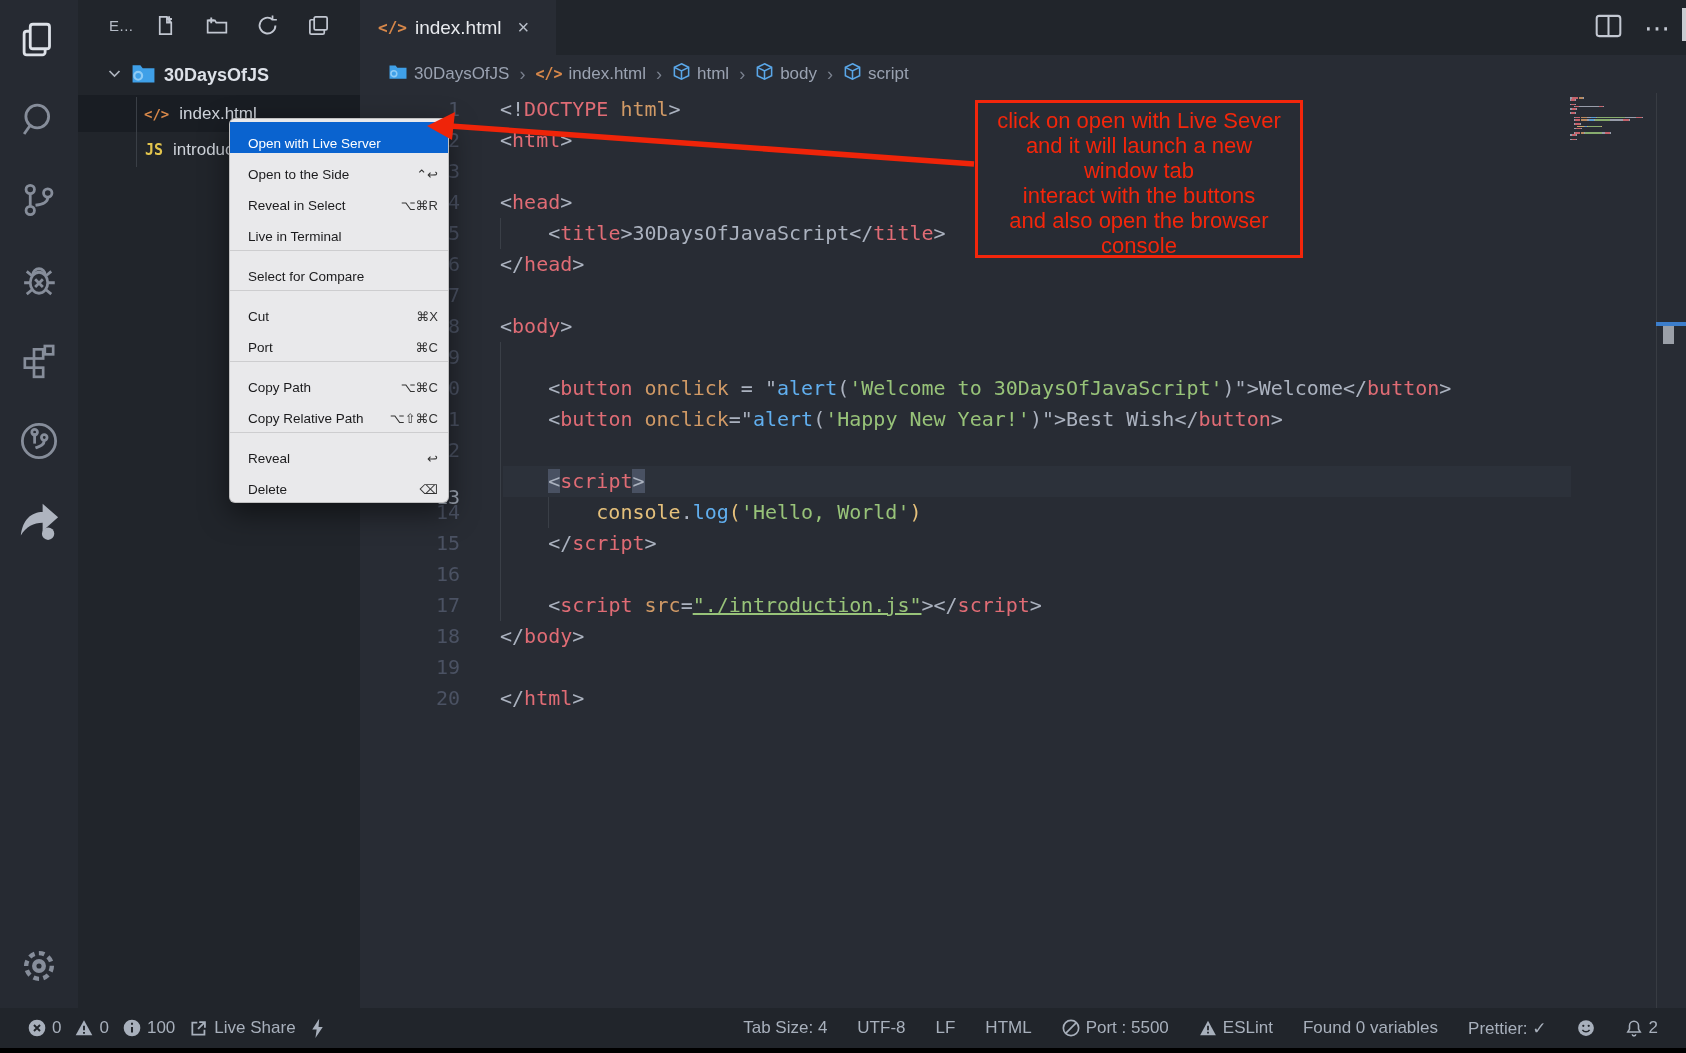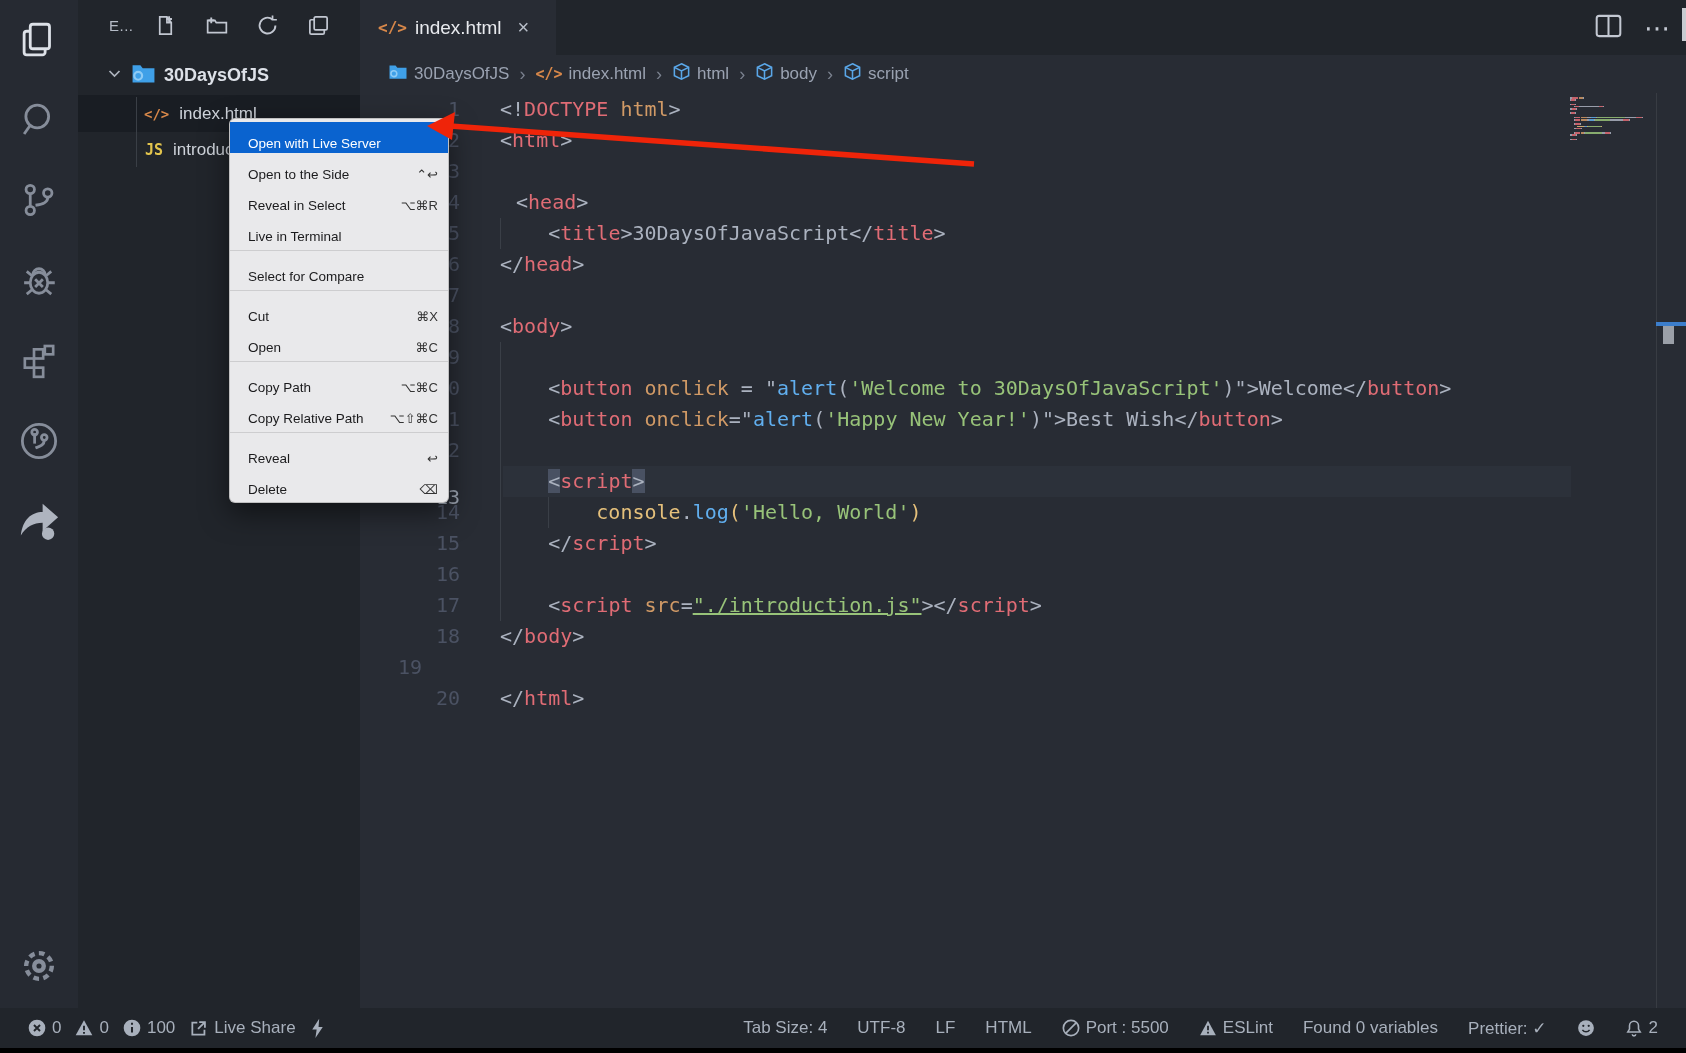--- a/index.html
+++ b/index.html
@@ -252,21 +252,21 @@
       </div>
 
     <div id="code-area">
         <div class="gutter-num" style="top: 94px;">1</div>
         <div class="code-line" style="top: 94px;"><span class="c-p">&lt;!</span><span class="c-t">DOCTYPE</span><span class="c-w"> </span><span class="c-a">html</span><span class="c-p">&gt;</span></div>
         <div class="gutter-num" style="top: 125px;">2</div>
         <div class="code-line" style="top: 125px;"><span class="c-p">&lt;</span><span class="c-t">html</span><span class="c-p">&gt;</span></div>
         <div class="gutter-num" style="top: 156px;">3</div>
         <div class="code-line" style="top: 156px;"></div>
         <div class="gutter-num" style="top: 187px;">4</div>
-        <div class="code-line" style="top: 187px; margin-left: 16px;"><span class="c-p">&lt;</span><span class="c-t">head</span><span class="c-p">&gt;</span></div>
+        <div class="code-line" style="top: 187px;"><span class="c-p">&lt;</span><span class="c-t">head</span><span class="c-p">&gt;</span></div>
         <div class="gutter-num" style="top: 218px;">5</div>
         <div class="code-line" style="top: 218px;"><span class="guide" style="left: 0px;"></span><span class="c-w">    </span><span class="c-p">&lt;</span><span class="c-t">title</span><span class="c-p">&gt;</span><span class="c-x">30DaysOfJavaScript</span><span class="c-p">&lt;/</span><span class="c-t">title</span><span class="c-p">&gt;</span></div>
         <div class="gutter-num" style="top: 249px;">6</div>
         <div class="code-line" style="top: 249px;"><span class="c-p">&lt;/</span><span class="c-t">head</span><span class="c-p">&gt;</span></div>
         <div class="gutter-num" style="top: 280px;">7</div>
         <div class="code-line" style="top: 280px;"></div>
         <div class="gutter-num" style="top: 311px;">8</div>
         <div class="code-line" style="top: 311px;"><span class="c-p">&lt;</span><span class="c-t">body</span><span class="c-p">&gt;</span></div>
         <div class="gutter-num" style="top: 342px;">9</div>
         <div class="code-line" style="top: 342px;"><span class="guide" style="left: 0px;"></span></div>
@@ -282,21 +282,21 @@
         <div class="gutter-num" style="top: 497px;">14</div>
         <div class="code-line" style="top: 497px;"><span class="guide" style="left: 0px;"></span><span class="guide" style="left: 48px;"></span><span class="c-w">        </span><span class="c-c">console</span><span class="c-p">.</span><span class="c-f">log</span><span class="c-g">(</span><span class="c-s">'Hello, World'</span><span class="c-g">)</span></div>
         <div class="gutter-num" style="top: 528px;">15</div>
         <div class="code-line" style="top: 528px;"><span class="guide" style="left: 0px;"></span><span class="c-w">    </span><span class="c-p">&lt;/</span><span class="c-t">script</span><span class="c-p">&gt;</span></div>
         <div class="gutter-num" style="top: 559px;">16</div>
         <div class="code-line" style="top: 559px;"><span class="guide" style="left: 0px;"></span></div>
         <div class="gutter-num" style="top: 590px;">17</div>
         <div class="code-line" style="top: 590px;"><span class="guide" style="left: 0px;"></span><span class="c-w">    </span><span class="c-p">&lt;</span><span class="c-t">script</span><span class="c-w"> </span><span class="c-a">src</span><span class="c-p">=</span><span class="c-s u">"./introduction.js"</span><span class="c-p">&gt;</span><span class="c-p">&lt;/</span><span class="c-t">script</span><span class="c-p">&gt;</span></div>
         <div class="gutter-num" style="top: 621px;">18</div>
         <div class="code-line" style="top: 621px;"><span class="c-p">&lt;/</span><span class="c-t">body</span><span class="c-p">&gt;</span></div>
-        <div class="gutter-num" style="top: 652px; text-align: center;">19</div>
+        <div class="gutter-num" style="top: 652px;">19</div>
         <div class="code-line" style="top: 652px;"></div>
         <div class="gutter-num" style="top: 683px;">20</div>
         <div class="code-line" style="top: 683px;"><span class="c-p">&lt;/</span><span class="c-t">html</span><span class="c-p">&gt;</span></div>
       </div>
 
     <div class="minimap" id="minimap">
         <div class="mm-bar" style="top: 0px; left: 0px; width: 1.84px; background: rgb(171, 178, 191);"></div>
         <div class="mm-bar" style="top: 0px; left: 1.84px; width: 6.44px; background: rgb(224, 108, 117);"></div>
         <div class="mm-bar" style="top: 0px; left: 9.2px; width: 3.68px; background: rgb(209, 154, 102);"></div>
         <div class="mm-bar" style="top: 0px; left: 12.88px; width: 1px; background: rgb(171, 178, 191);"></div>
@@ -511,21 +511,21 @@
       <div class="cm-item">
         <span>Select for Compare</span>
         <span class="cm-sc"></span>
       </div>
       <div class="cm-sep"></div>
       <div class="cm-item">
         <span>Cut</span>
         <span class="cm-sc">⌘X</span>
       </div>
       <div class="cm-item">
-        <span>Open</span>
+        <span>Port</span>
         <span class="cm-sc">⌘C</span>
       </div>
       <div class="cm-sep"></div>
       <div class="cm-item">
         <span>Copy Path</span>
         <span class="cm-sc">⌥⌘C</span>
       </div>
       <div class="cm-item">
         <span>Copy Relative Path</span>
         <span class="cm-sc">⌥⇧⌘C</span>
@@ -534,18 +534,26 @@
       <div class="cm-item">
         <span>Reveal</span>
         <span class="cm-sc">↩</span>
       </div>
       <div class="cm-item">
         <span>Delete</span>
         <span class="cm-sc">⌫</span>
       </div>
     </div>
 
+  <div class="annotation" id="annotation">
+      <div>click on open with Live Sever</div>
+      <div>and it will launch a new</div>
+      <div>window tab</div>
+      <div>interact with the buttons</div>
+      <div>and also open the browser</div>
+      <div>console</div>
+    </div>
 
   <svg class="arrow-svg">
     <line x1="974" y1="164" x2="450" y2="126" stroke="#ef2409" stroke-width="5.5"></line>
     <polygon points="427,126 455,112 452,140" fill="#ef2409"></polygon>
   </svg>
 </div>
 
 </body></html>

